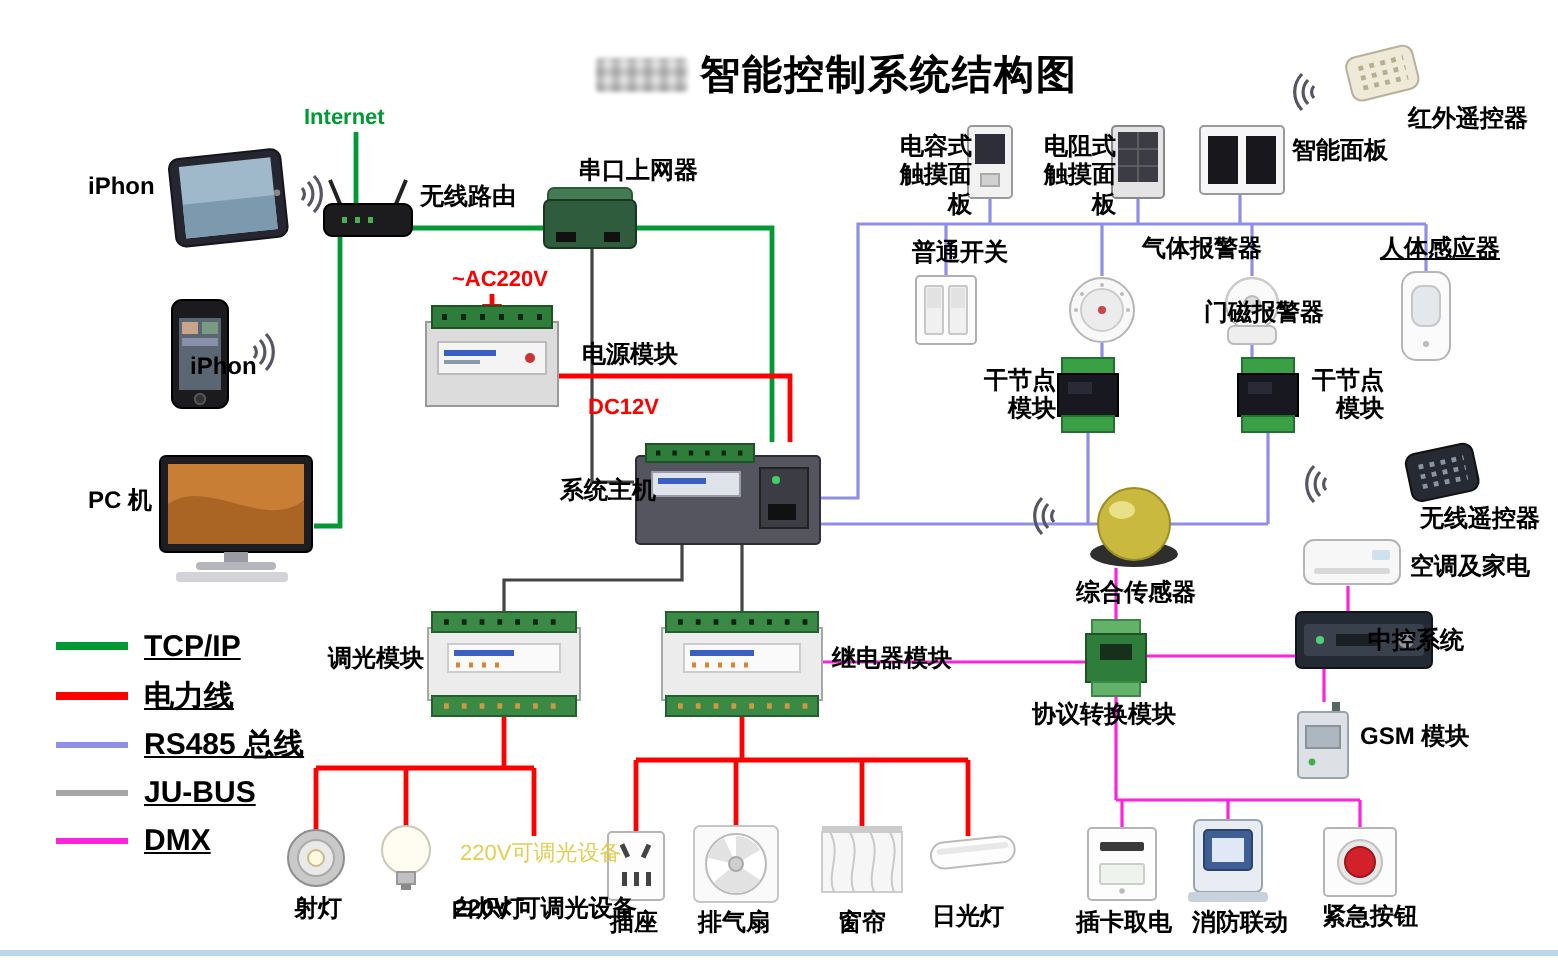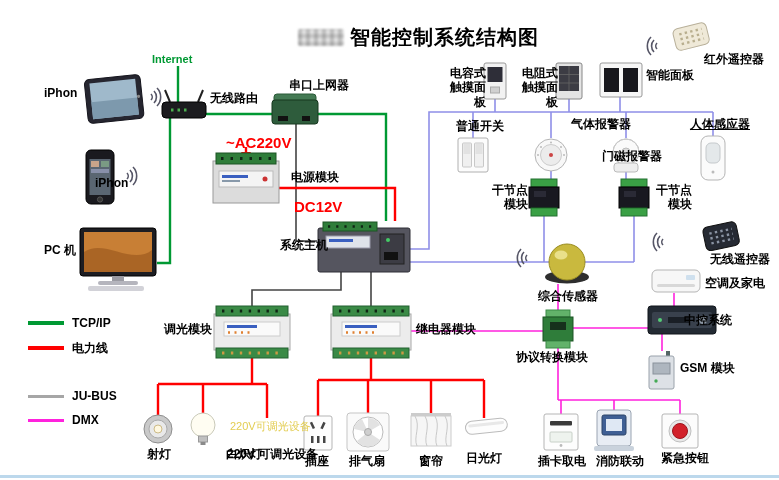--- a/index.html
+++ b/index.html
@@ -2,35 +2,35 @@
 <html><head>
 <meta charset="utf-8">
 <style>
   * { margin:0; padding:0; box-sizing:border-box; }
   html,body { background:#ffffff; }
   body { font-family:"Liberation Sans","DejaVu Sans",sans-serif; }
   .stage { position:relative; width:779px; height:480px; background:#fff; overflow:hidden; }
   svg.layer { position:absolute; left:0; top:0; }
   .lbl { position:absolute; font-size:12px; font-weight:bold; color:#000; line-height:1.2; white-space:pre-line;text-align:center; }
   .lbl.center { text-align:right; }
-  .ann { position:absolute; font-size:15px; font-weight:bold; white-space:nowrap; }
+  .ann { position:absolute; font-size:11px; font-weight:bold; white-space:nowrap; }
   .green { color:#009933; font-size:11px; }
   .red { color:#ff0000; }
   .banner-220v { position:absolute; font-size:11px; font-weight:normal; color:#e3cd52; white-space:nowrap; }
   .title-row { position:absolute; left:298px; top:24px; display:flex; align-items:center; gap:6px; }
   .title-text { font-size:20px; font-weight:bold; letter-spacing:1px; color:#000; }
   .redacted { width:46px; height:17px; border-radius:2px;
     background:
       repeating-linear-gradient(90deg,#c9c9c9 0 4px,#ededed 4px 8px),
       repeating-linear-gradient(0deg,#d6d6d6 0 4px,#f2f2f2 4px 8px);
     background-blend-mode:multiply; filter:blur(1px); }
   .legend-row { position:absolute; display:flex; align-items:center; gap:8px; height:14px; }
   .legend-line { width:36px; height:3px; }
   .legend-line.thick { height:4px; }
-  .legend-label { font-size:12px; font-weight:bold; color:#000; white-space:nowrap; }
+  .legend-label { font-size:15px; font-weight:bold; color:#000; white-space:nowrap;text-decoration:underline; }
   .bottom-line { position:absolute; left:0; bottom:2px; width:779px; height:3px; background:#bcd8ec; }
 </style>
 </head>
 <body>
 
 <div class="stage">
 
   <svg class="layer" width="779" height="480" viewBox="0 0 779 480">
     <defs>
       <g id="wifi">
@@ -361,20 +361,24 @@
   <div class="lbl" style="left:661px; top:451px;">紧急按钮</div>
 
   <div class="legend-row" style="left:28px; top:316px;">
     <div class="legend-line thick" style="background: rgb(0, 153, 51);"></div>
     <div class="legend-label">TCP/IP</div>
   </div>
   <div class="legend-row" style="left:28px; top:341px;">
     <div class="legend-line thick" style="background: rgb(255, 0, 0);"></div>
     <div class="legend-label">电力线</div>
   </div>
+  <div class="legend-row" style="left:28px; top:365px;">
+    <div class="legend-line" style="background: rgb(143, 143, 232);"></div>
+    <div class="legend-label">RS485 总线</div>
+  </div>
   <div class="legend-row" style="left:28px; top:389px;">
     <div class="legend-line" style="background: rgb(166, 166, 166);"></div>
     <div class="legend-label">JU-BUS</div>
   </div>
   <div class="legend-row" style="left:28px; top:413px;">
     <div class="legend-line" style="background: rgb(255, 34, 221);"></div>
     <div class="legend-label">DMX</div>
   </div>
 
   <div class="bottom-line"></div>

